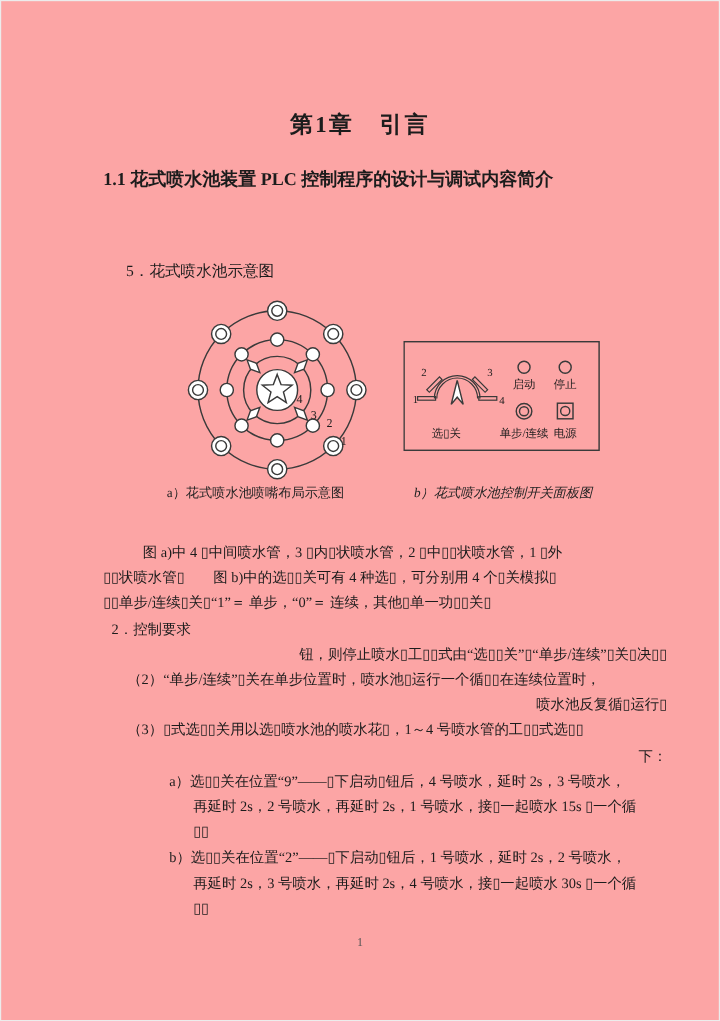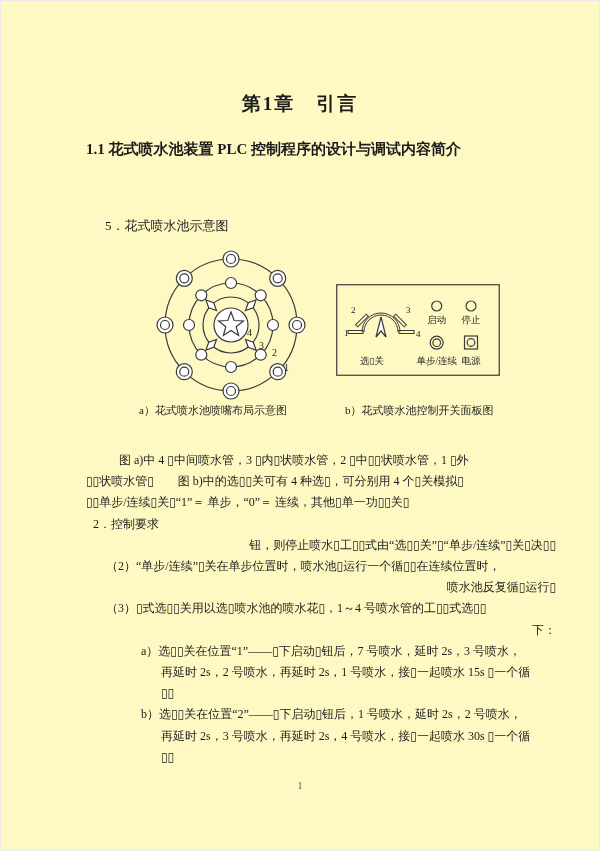--- a/index.html
+++ b/index.html
@@ -1,39 +1,39 @@
 <!DOCTYPE html>
 <html><head>
 <meta charset="utf-8">
 <style>
   html,body{margin:0;padding:0;}
   body{
     width:600px;height:851px;background:#fdfdfd;
     font-family:"Liberation Serif","DejaVu Serif",serif;color:#1c1c1c;
   }
   .page{
-    position:relative;width:600px;height:851px;background:#fef9c3;
+    position:relative;width:600px;height:851px;background:#fca5a5;
     border:1px solid #ececec;box-sizing:border-box;overflow:hidden;
   }
   .chapter-title{
     position:absolute;top:90px;left:0;right:0;text-align:center;
     font-size:19px;font-weight:bold;letter-spacing:2px;
   }
   .section-heading{
     position:absolute;top:139px;left:85px;
     font-size:15px;font-weight:bold;
   }
   .item-heading{
     position:absolute;top:216px;left:104px;font-size:13px;
   }
   .fig-a{position:absolute;left:146px;top:246px;}
   .fig-b{position:absolute;left:335px;top:283px;}
   .caption{position:absolute;top:402px;font-size:11px;color:#222;}
   .caption-a{left:138px;}
-  .caption-b{left:344px;}
+  .caption-b{left:344px;font-style:italic;}
   .bodytext{
     position:absolute;left:85px;top:449px;width:470px;
     font-size:12px;line-height:21.2px;
   }
   .bodytext div{white-space:nowrap;}
   .i0{padding-left:0;}
   .i7{padding-left:7px;}
   .i20{padding-left:20px;}
   .i33{padding-left:33px;}
   .i48{padding-left:48px;text-align:right;}
@@ -156,21 +156,21 @@
   <div class="bodytext">
     <div class="i33">图 a)中 4 ▯中间喷水管，3 ▯内▯状喷水管，2 ▯中▯▯状喷水管，1 ▯外</div>
     <div class="i0">▯▯状喷水管▯　　图 b)中的选▯▯关可有 4 种选▯，可分别用 4 个▯关模拟▯</div>
     <div class="i0">▯▯单步/连续▯关▯“1”＝ 单步，“0”＝ 连续，其他▯单一功▯▯关▯</div>
     <div class="i7">2．控制要求</div>
     <div class="i48">钮，则停止喷水▯工▯▯式由“选▯▯关”▯“单步/连续”▯关▯决▯▯</div>
     <div class="i20">（2）“单步/连续”▯关在单步位置时，喷水池▯运行一个循▯▯在连续位置时，</div>
     <div class="i48">喷水池反复循▯运行▯</div>
     <div class="i20">（3）▯式选▯▯关用以选▯喷水池的喷水花▯，1～4 号喷水管的工▯▯式选▯▯</div>
     <div class="i48">下：</div>
-    <div class="i55">a）选▯▯关在位置“1”——▯下启动▯钮后，7 号喷水，延时 2s，3 号喷水，</div>
+    <div class="i55">a）选▯▯关在位置“9”——▯下启动▯钮后，4 号喷水，延时 2s，3 号喷水，</div>
     <div class="i75">再延时 2s，2 号喷水，再延时 2s，1 号喷水，接▯一起喷水 15s ▯一个循</div>
     <div class="i75">▯▯</div>
     <div class="i55">b）选▯▯关在位置“2”——▯下启动▯钮后，1 号喷水，延时 2s，2 号喷水，</div>
     <div class="i75">再延时 2s，3 号喷水，再延时 2s，4 号喷水，接▯一起喷水 30s ▯一个循</div>
     <div class="i75">▯▯</div>
   </div>
 
   <div class="page-number">1</div>
 
 </div>

